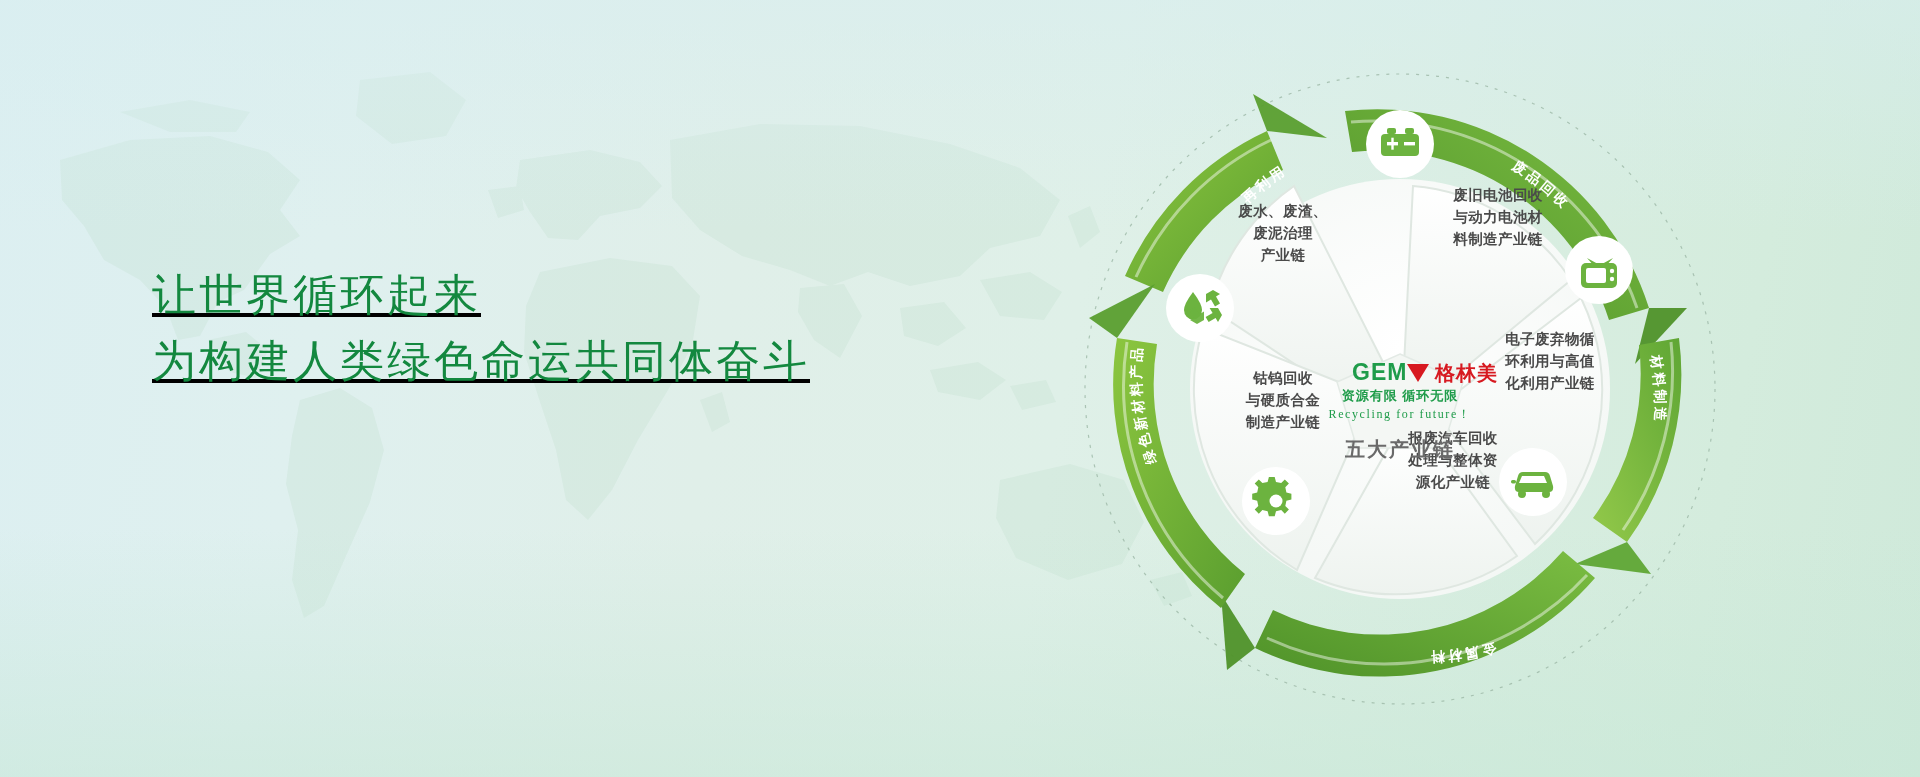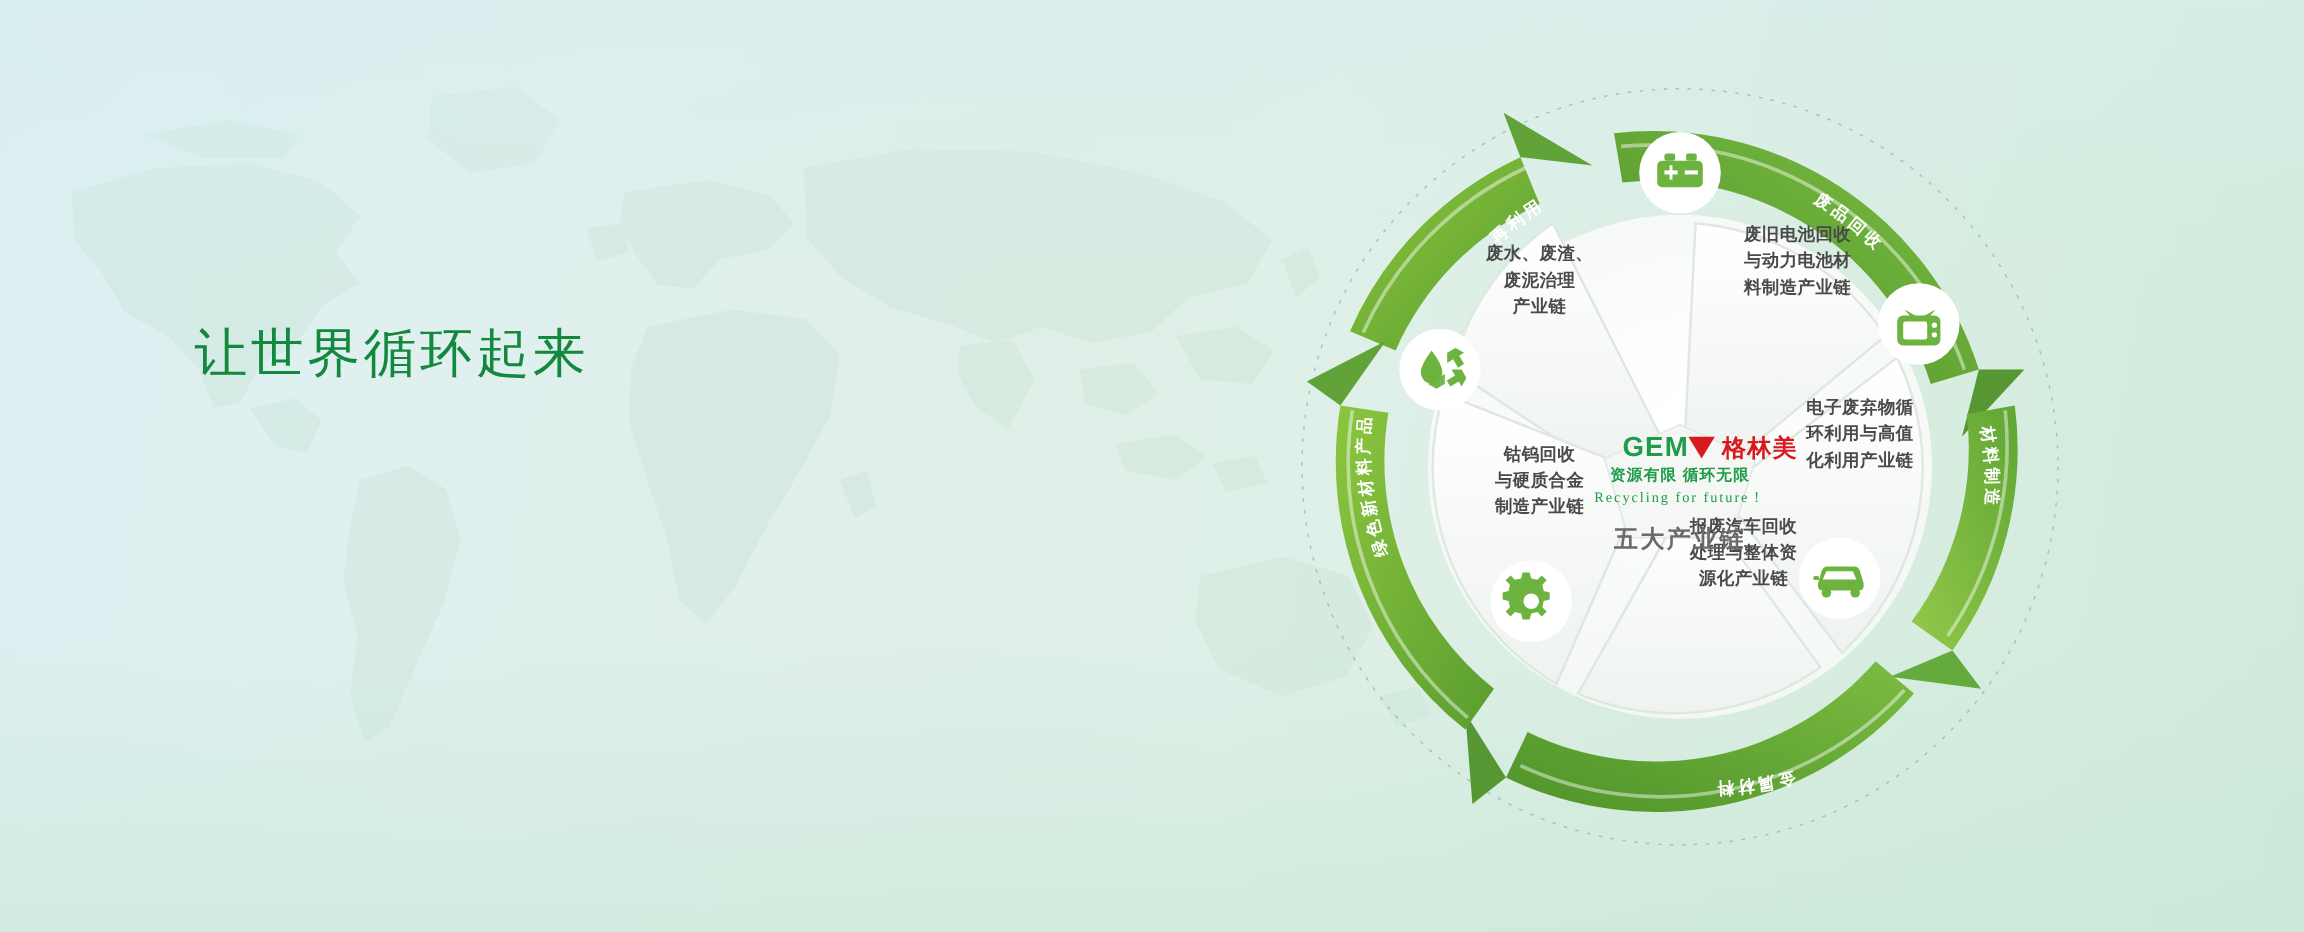--- a/index.html
+++ b/index.html
@@ -46,23 +46,24 @@
     top: 40px;
     width: 1250px;
     height: 700px;
     opacity: 0.30;
     pointer-events: none;
   }
 
   
   .headline {
     position: absolute;
-    left: 162px;
+    left: 152px;
     top: 262px;
     z-index: 6;
+    text-decoration: underline;
   }
   .headline .line {
     color: #13883f;
     font-size: 44px;
     line-height: 66px;
     letter-spacing: 3px;
     font-weight: 400;
     white-space: nowrap;
     font-family: "Liberation Sans", "DejaVu Sans", sans-serif;
   }
@@ -165,20 +166,21 @@
 
       <path d="M1000 440 L1070 424 L1124 440 L1144 482 L1122 524 L1068 540 L1016 518 L996 478 Z"></path>
       <path d="M1150 540 L1182 532 L1192 556 L1164 566 Z"></path>
 
       <path d="M1068 176 L1090 166 L1100 192 L1080 208 Z"></path>
     </g>
   </svg>
 
   <div class="headline">
     <div class="line">让世界循环起来</div>
+    <div class="line">为构建人类绿色命运共同体奋斗</div>
   </div>
 
   <div class="diagram">
   <svg viewBox="0 0 770 762" aria-hidden="false">
     <defs>
       <linearGradient id="gOuterA" x1="0" y1="0" x2="1" y2="1">
         <stop offset="0%" stop-color="#8cc63f"></stop>
         <stop offset="100%" stop-color="#5a9e2f"></stop>
       </linearGradient>
       <linearGradient id="gOuterB" x1="1" y1="0" x2="0" y2="1">

